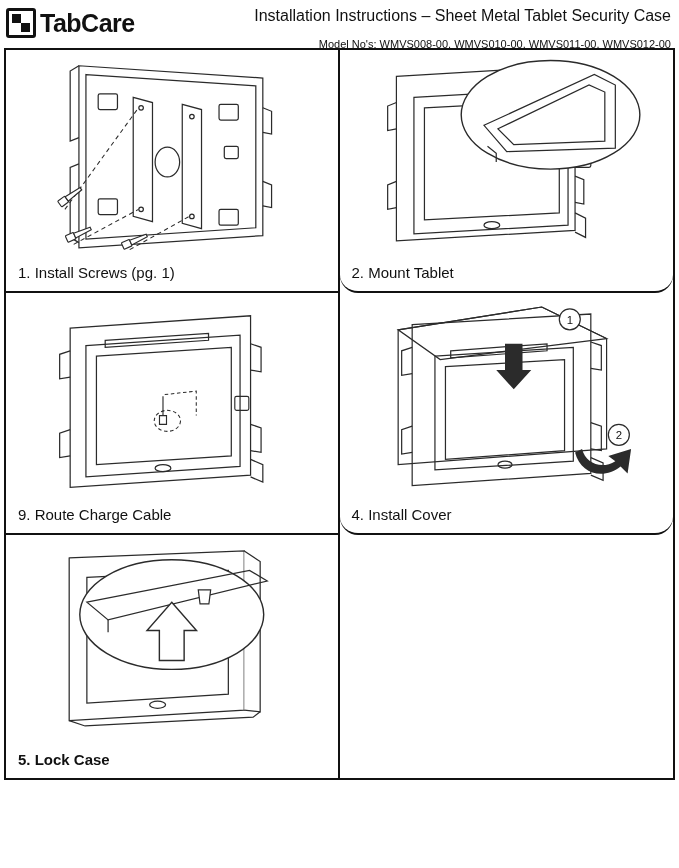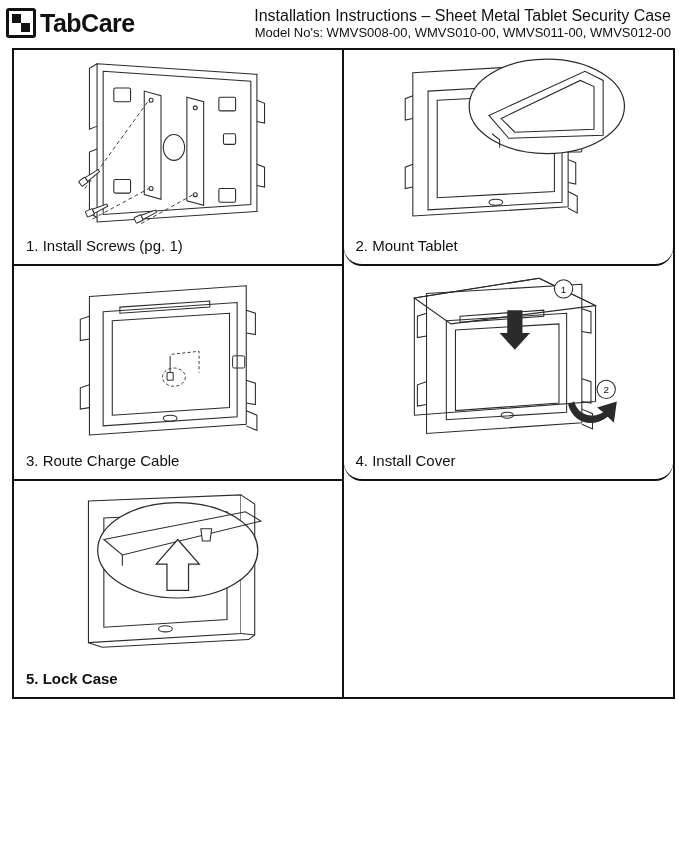--- a/index.html
+++ b/index.html
@@ -73,35 +73,36 @@
     text-align: right;
     padding-right: 2px;
   }
   .doc-title {
     font-size: 16px;
     line-height: 19px;
     color: #111;
     white-space: nowrap;
   }
   .doc-subtitle {
-    font-size: 13px;
+    font-size: 11px;
     line-height: 15px;
     color: #111;
     white-space: nowrap;
+    margin-top: 12px;
   }
   
   .grid {
     position: relative;
-    margin: 0 4px 4px 12px;
+    margin: 0 4px 4px 4px;
     border: 2px solid #111;
     border-bottom-width: 2px;
     display: grid;
     grid-template-columns: 1fr 1fr;
     grid-template-rows: repeat(3, 1fr);
-    height: 651px;
+    height: 732px;
     box-sizing: border-box;
   }
   .cell {
     position: relative;
     border-right: 2px solid #111;
     border-bottom: 2px solid #111;
     box-sizing: border-box;
     overflow: hidden;
   }
   .cell:nth-child(2n) { border-right: none; border-radius: 18px; }
@@ -261,21 +262,21 @@
           <g fill="none" stroke="#2b2b2b" stroke-width="1.3">
             <path d="M158 118 L158 140"></path>
             <path d="M154 140 L162 140 L162 150 L154 150 Z"></path>
           </g>
 
           <g fill="none" stroke="#2b2b2b" stroke-width="1.3">
             <rect x="240" y="118" width="16" height="16" rx="2"></rect>
           </g>
         </svg>
       </div>
-      <div class="caption">3. Route Charge Cable</div>
+      <div class="caption">9. Route Charge Cable</div>
     </div>
 
     <div class="cell">
       <div class="art">
         <svg viewBox="0 0 336 236" preserveAspectRatio="xMidYMid meet">
           <g fill="none" stroke="#2b2b2b" stroke-width="1.4">
 
             <path d="M60 36 L264 24 L264 206 L60 220 Z" fill="#ffffff"></path>
             <path d="M60 62 L48 66 L48 94 L60 92"></path>
             <path d="M60 152 L48 156 L48 184 L60 182"></path>

